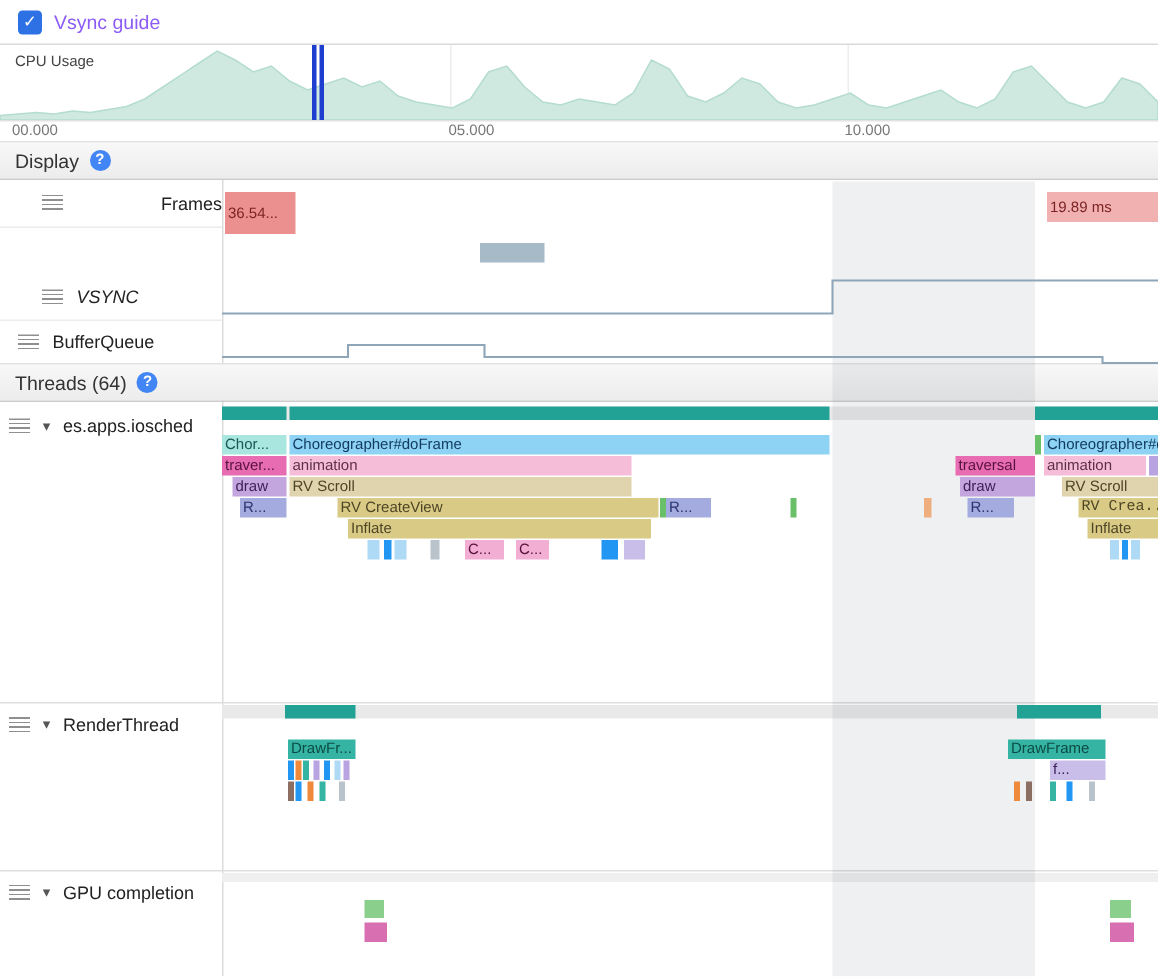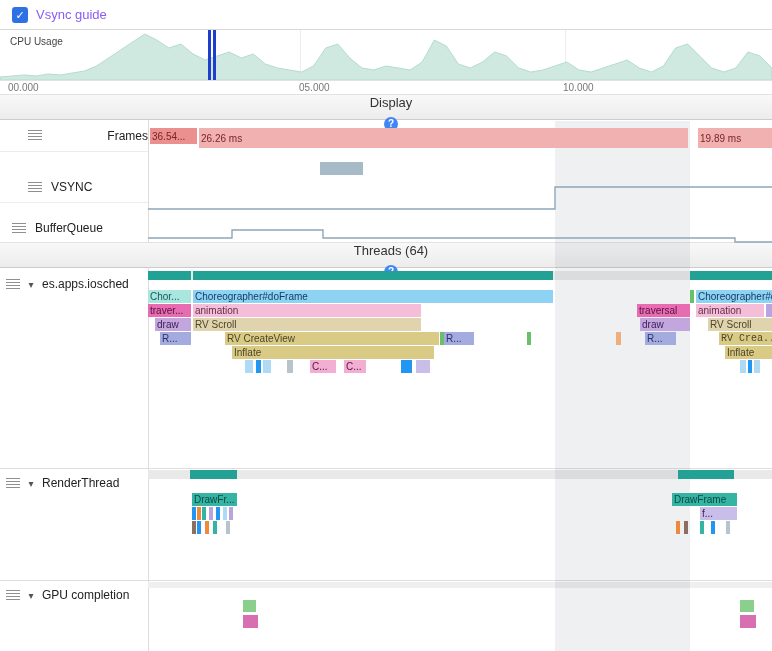--- a/index.html
+++ b/index.html
@@ -24,33 +24,33 @@
   .cpu-tick { position:absolute; top:52px; font-size:10px; color:#777; }
   .cpu-tick.t0 { left:8px; } .cpu-tick.t1 { left:299px; } .cpu-tick.t2 { left:563px; }
   .guide-line { position:absolute; top:0; width:3px; height:50px; background:#1d3ecf; }
   #guide-a { left:208px; } #guide-b { left:213px; }
 
   
   .section-header { position:absolute; left:0; width:772px; height:26px;
                     background:linear-gradient(#f8f8f8,#ececec);
                     border-top:1px solid #e2e2e2; border-bottom:1px solid #cccccc;
                     display:flex; align-items:center; gap:7px; padding-left:10px;
-                    font-size:13px; color:#333;flex-direction:column; }
+                    font-size:13px; color:#333; }
   #display-header { top:94px; }
   #threads-header { top:242px; }
   .help-icon { width:14px; height:14px; border-radius:50%; background:#4285f4; color:#fff;
                font-size:10px; font-weight:bold; line-height:14px; text-align:center; cursor:pointer; }
 
   
   .disp-row { position:absolute; left:0; width:148px; display:flex; align-items:center; gap:9px;
               padding-left:28px; font-size:12px; color:#222; background:#fff; }
   .disp-row.b { border-bottom:1px solid #ececec; }
   #row-frames        { top:120px; height:32px;justify-content:space-between; }
   #row-surfaceflinger{ top:152px; height:31px; }
-  #row-vsync         { top:172px; height:31px; }
+  #row-vsync         { top:183px; height:31px;font-style:italic; }
   #row-bufferqueue   { top:214px; height:28px;padding-left:12px; }
 
   .thread-row { position:absolute; left:6px; display:flex; align-items:center; gap:6px;
                 font-size:12px; color:#222; height:16px; }
   #thread-0 { top:276px; } #thread-1 { top:475px; } #thread-2 { top:587px; }
   .expand { font-size:10px; color:#555; width:10px; text-align:center; cursor:pointer; }
 
   .drag-handle { width:14px; height:11px; flex:0 0 14px;
      background:repeating-linear-gradient(to bottom,#8f8f8f 0px,#8f8f8f 1px,transparent 1px,transparent 3px); }
 
@@ -148,22 +148,21 @@
   </div>
 
   <div id="selection-overlay"></div>
 
   <svg id="wave-svg" viewBox="0 0 772 651">
     <polyline points="148,209 555,209 555,187 772,187"></polyline>
     <polyline points="148,238 232,238 232,230 323,230 323,238 735,238 735,242 772,242"></polyline>
   </svg>
 
   <div id="slice-layer">
-      <div class="slice" style="left: 150px; top: 128px; width: 47px; height: 16px; background: rgb(235, 143, 143); color: rgb(124, 36, 36);">36.54...</div>
-      <div class="slice" style="left: 199px; top: 128px; width: 489px; height: 20px; background: rgb(242, 177, 177); color: rgb(124, 36, 36);">26.26 ms</div>
+      <div class="slice" style="left: 150px; top: 128px; width: 47px; height: 28px; background: rgb(235, 143, 143); color: rgb(124, 36, 36);">36.54...</div>
       <div class="slice" style="left: 698px; top: 128px; width: 74px; height: 20px; background: rgb(242, 177, 177); color: rgb(124, 36, 36);">19.89 ms</div>
       <div class="slice" style="left: 320px; top: 162px; width: 43px; height: 13px; background: rgb(166, 186, 200);"></div>
       <div class="slice" style="left: 148px; top: 271px; width: 43px; height: 9px; background: rgb(34, 162, 148);"></div>
       <div class="slice" style="left: 193px; top: 271px; width: 360px; height: 9px; background: rgb(34, 162, 148);"></div>
       <div class="slice" style="left: 690px; top: 271px; width: 82px; height: 9px; background: rgb(34, 162, 148);"></div>
       <div class="slice" style="left: 148px; top: 290px; width: 43px; height: 13px; background: rgb(169, 230, 224); color: rgb(21, 90, 84);">Chor...</div>
       <div class="slice" style="left: 193px; top: 290px; width: 360px; height: 13px; background: rgb(142, 210, 244); color: rgb(16, 58, 95);">Choreographer#doFrame</div>
       <div class="slice" style="left: 690px; top: 290px; width: 4px; height: 13px; background: rgb(106, 191, 105);"></div>
       <div class="slice" style="left: 696px; top: 290px; width: 76px; height: 13px; background: rgb(142, 210, 244); color: rgb(16, 58, 95);">Choreographer#doFrame</div>
       <div class="slice" style="left: 148px; top: 304px; width: 43px; height: 13px; background: rgb(231, 108, 178); color: rgb(88, 18, 63);">traver...</div>

